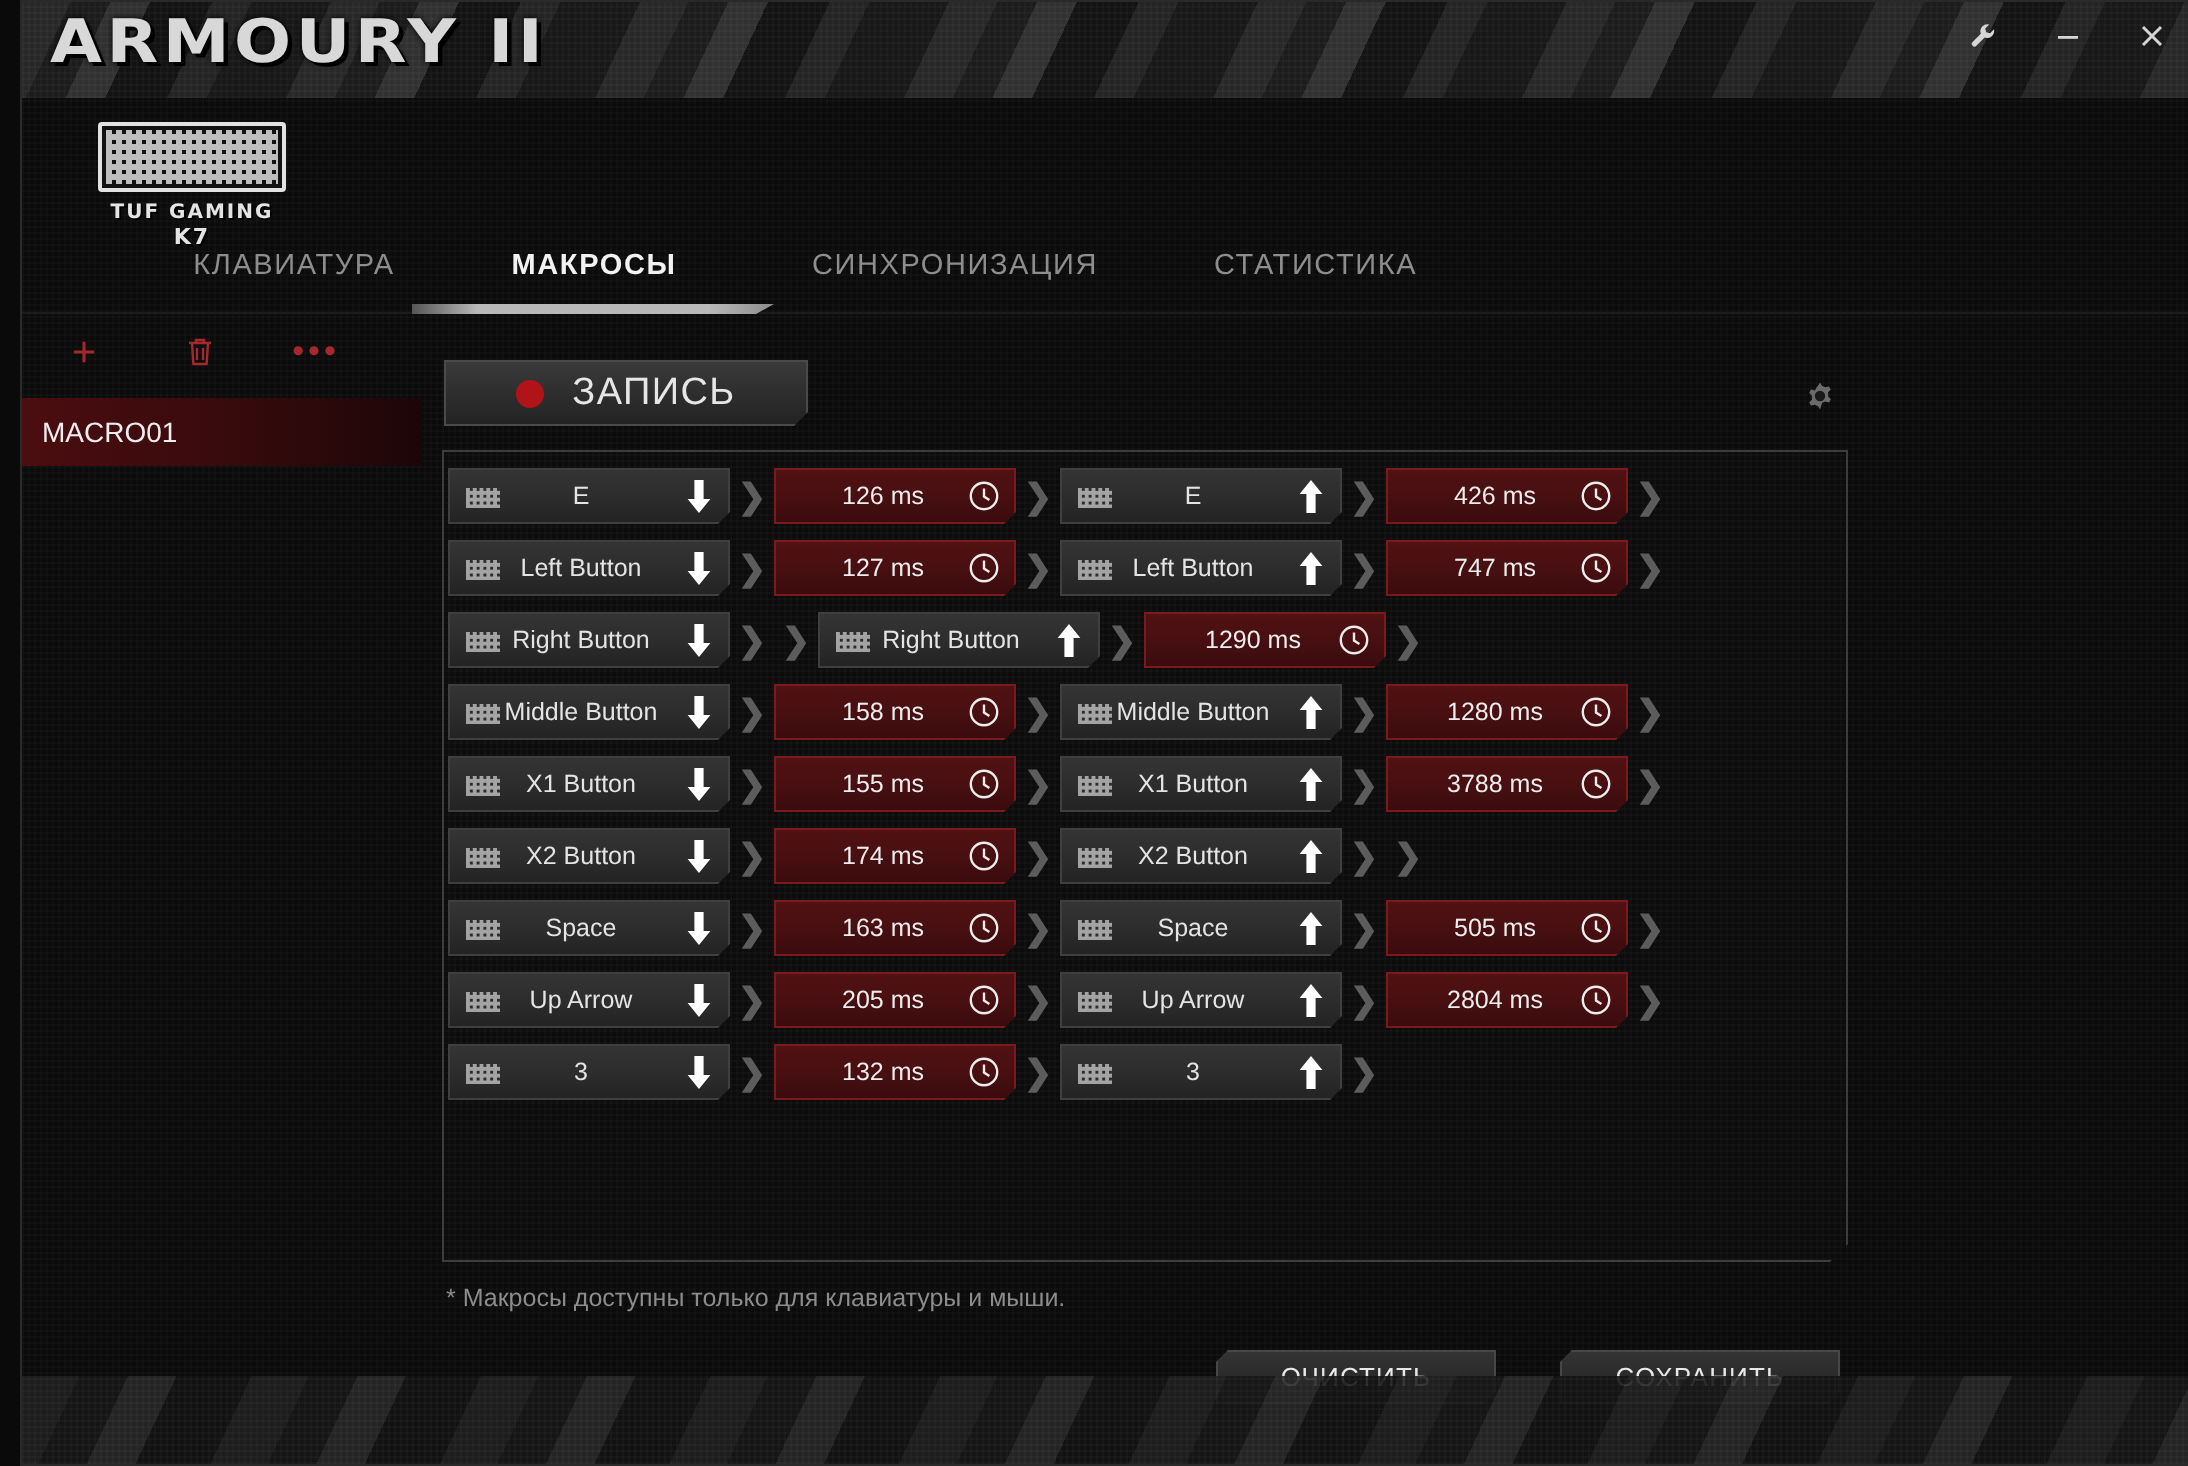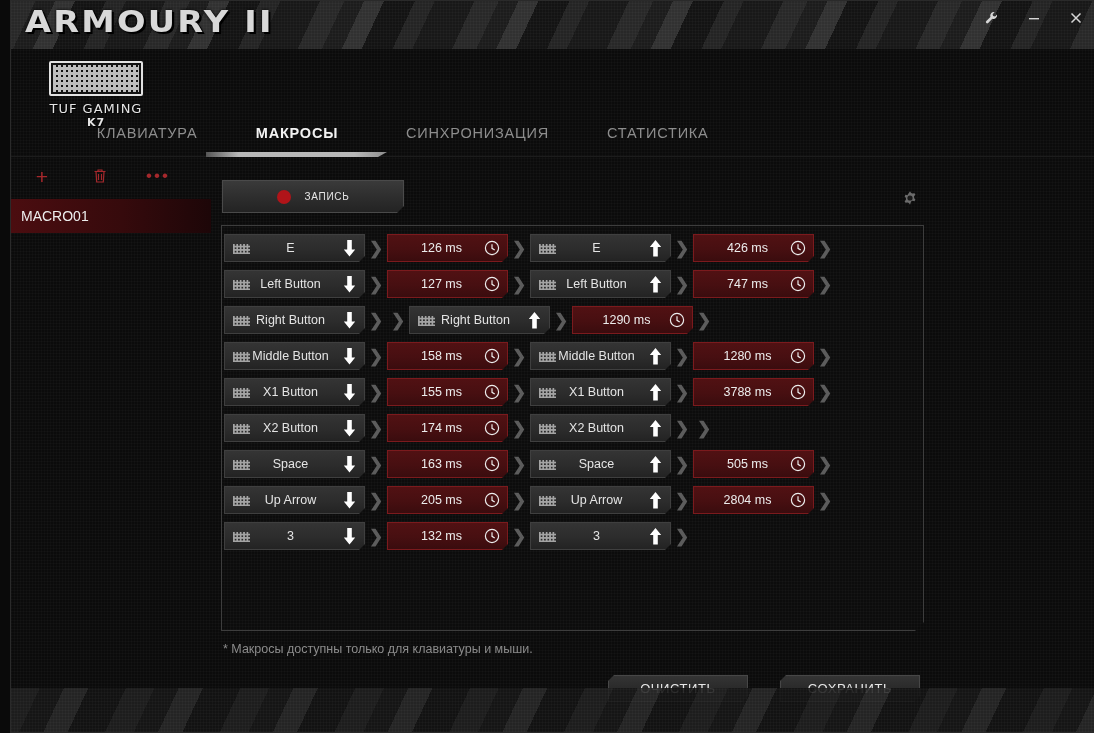--- a/index.html
+++ b/index.html
@@ -70,21 +70,21 @@
   }
   .kbimg .keys {
     position:absolute; left:4px; top:4px; right:4px; bottom:4px;
     background-image:
       repeating-linear-gradient(90deg, #dcdcdc 0 3px, transparent 3px 5px),
       repeating-linear-gradient(0deg, #dcdcdc 0 3px, transparent 3px 5px);
     background-size: 5px 5px;
     opacity: .85;
   }
   .prodname {
-    margin-top: 5px; color: #e4e4e4; font-size: 13px; font-weight: normal;
+    margin-top: 5px; color: #e4e4e4; font-size: 10px; font-weight: bold;
     letter-spacing: 1px; font-family: "DejaVu Sans", sans-serif;
     text-shadow: 1px 1px 0 #000;
   }
   .prodmodel {
     color: #e4e4e4; font-size: 11px; font-weight: bold; letter-spacing: 1px;
     font-family: "DejaVu Sans", sans-serif; text-shadow: 1px 1px 0 #000;
   }
 
   
   .tabs {
@@ -125,21 +125,21 @@
   
   .recbtn {
     position: absolute; left: 211px; top: 179px; width: 182px; height: 33px;
     background: linear-gradient(180deg, #3a3a3a 0%, #2e2e2e 50%, #232323 100%);
     border: 1px solid #4a4a4a;
     display: flex; align-items: center; justify-content: center; gap: 14px;
     cursor: pointer;
     clip-path: polygon(0 0, 100% 0, 100% calc(100% - 7px), calc(100% - 7px) 100%, 0 100%);
   }
   .recdot { width: 14px; height: 14px; border-radius: 50%; background: #b01419; }
-  .reclabel { color: #e6e6e6; font-size: 10px; letter-spacing: .7px; }
+  .reclabel { color: #e6e6e6; font-size: 19px; letter-spacing: .7px; }
   .gearbtn {
     position: absolute; left: 888px; top: 186px; width: 22px; height: 22px;
     color: #6b6b6b; cursor: pointer;
   }
 
   
   .panel {
     position: absolute; left: 210px; top: 224px; width: 703px; height: 406px;
     border: 1px solid #3d3d3d;
     background: rgba(255,255,255,.008);

